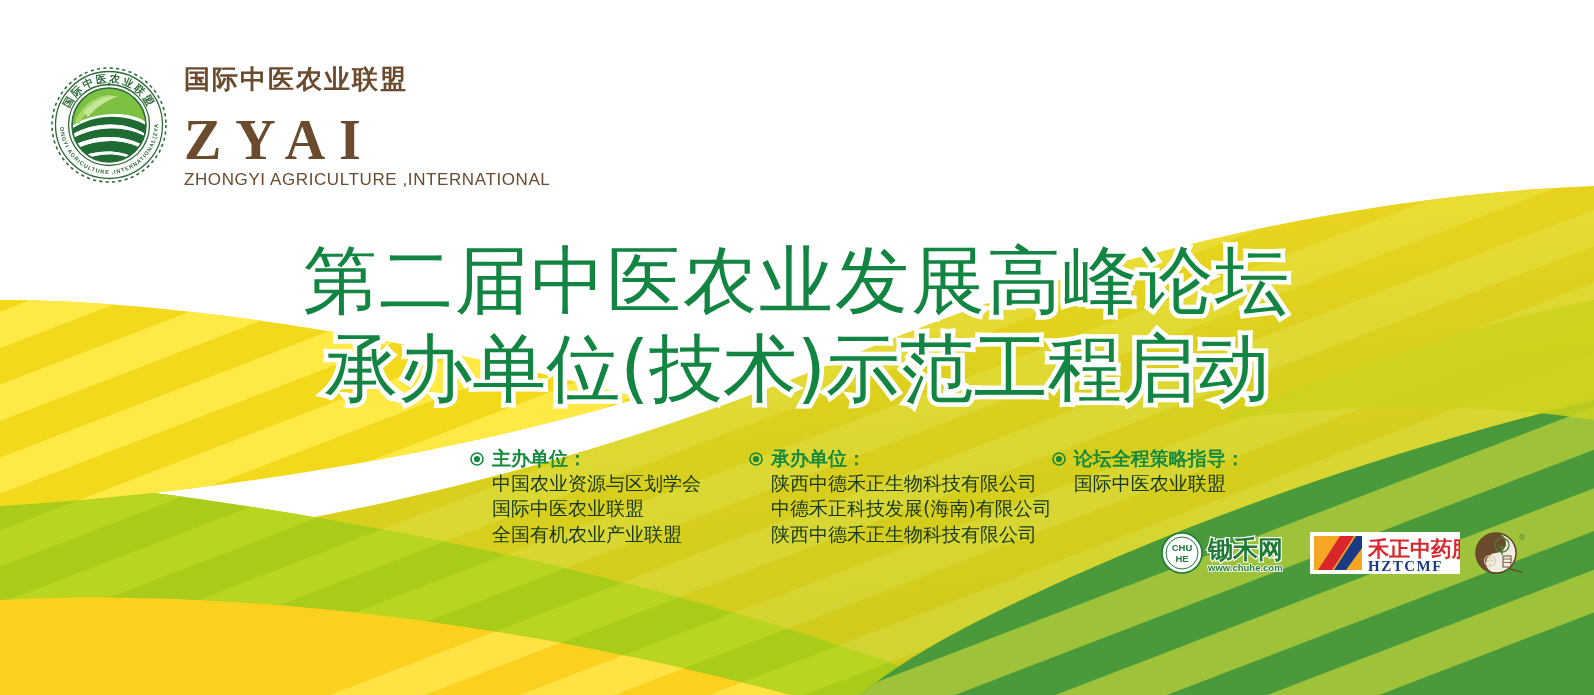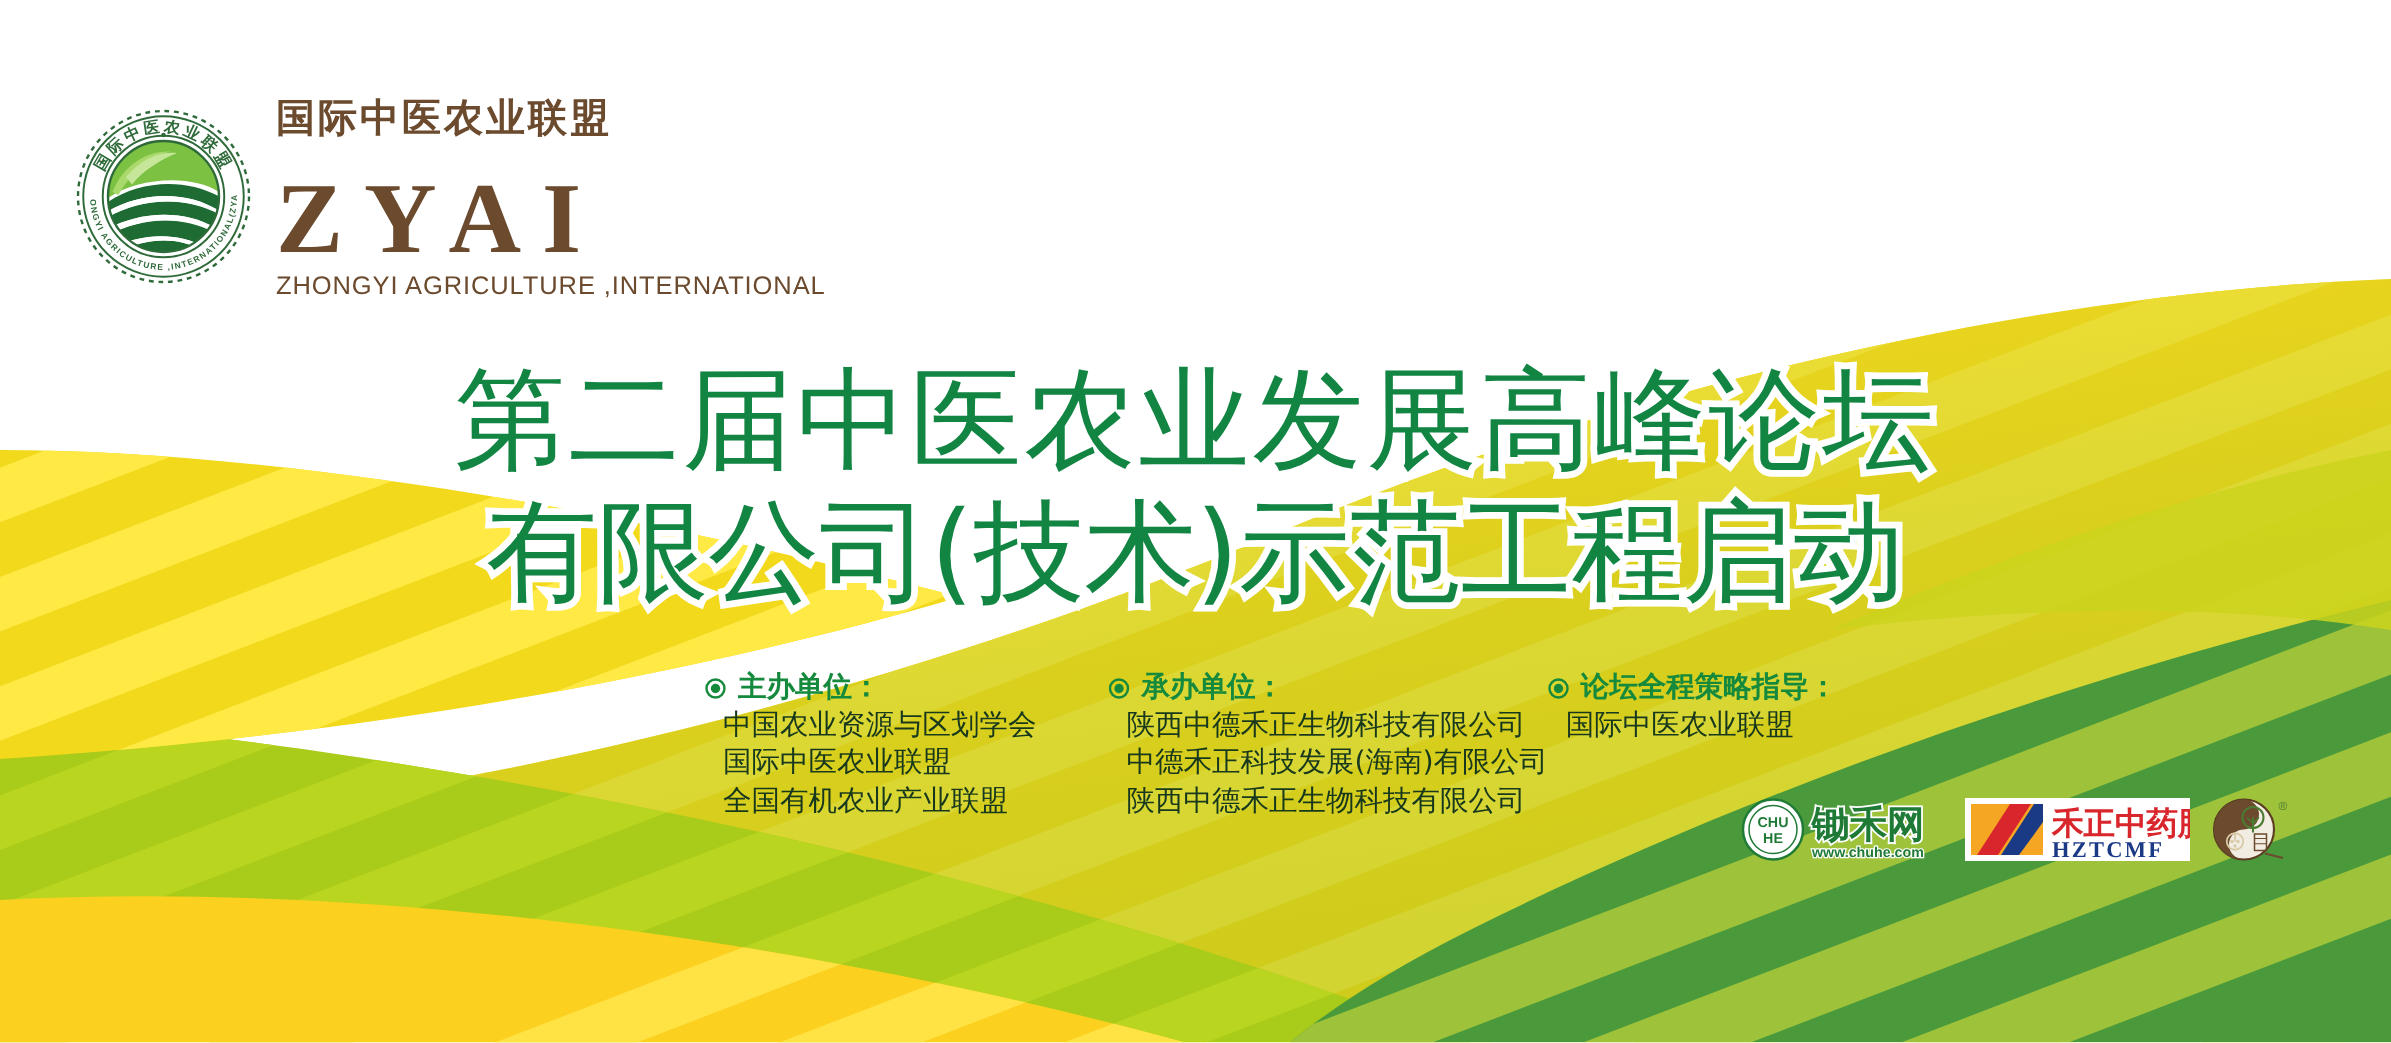--- a/index.html
+++ b/index.html
@@ -21,21 +21,21 @@
     display:flex;align-items:center;gap:14px;
     z-index:6;
   }
   #logo-mark{width:122px;height:122px;flex:0 0 auto;}
   #logo-wordmark{display:flex;flex-direction:column;line-height:1;padding-top:4px;}
   .wm-cn{
     font-size:26px;font-weight:bold;color:#6b4a2d;
     letter-spacing:2px;font-family:"DejaVu Sans",sans-serif;
   }
   .wm-zyai{
-    font-size:67px;font-weight:bold;color:#6b4a2d;
+    font-size:56px;font-weight:bold;color:#6b4a2d;
     letter-spacing:14px;line-height:1.02;margin-top:20px;
     font-family:"Liberation Serif",serif;
   }
   .wm-en{
     font-size:17px;color:#6b4a2d;letter-spacing:0.6px;
     margin-top:2px;font-family:"Liberation Sans",sans-serif;
   }
 
   
   #title-block{
@@ -65,21 +65,21 @@
   .org-head{
     display:flex;align-items:center;gap:8px;
     font-size:19px;font-weight:bold;color:#168a3c;
     line-height:1.32;white-space:nowrap;
   }
   .bullet{
     width:14px;height:14px;flex:0 0 auto;display:block;
   }
   .org-line{
     font-size:19px;color:#17381c;font-weight:500;
-    line-height:1.33;white-space:nowrap;margin-left:12px;
+    line-height:1.33;white-space:nowrap;margin-left:22px;
   }
 
   
   #sponsors{
     position:absolute;left:1158px;top:528px;z-index:6;
     display:flex;align-items:center;gap:12px;
   }
   .sponsor{display:block;}
 </style>
 </head>
@@ -307,21 +307,21 @@
 
     <div id="logo-wordmark">
       <div class="wm-cn">国际中医农业联盟</div>
       <div class="wm-zyai">ZYAI</div>
       <div class="wm-en">ZHONGYI  AGRICULTURE  ,INTERNATIONAL</div>
     </div>
   </div>
 
   <div id="title-block">
     <div class="title-line l1">第二届中医农业发展高峰论坛</div>
-    <div class="title-line l2">有限公司(技术)示范工程启动</div>
+    <div class="title-line l2">承办单位(技术)示范工程启动</div>
   </div>
 
   <div id="orgs">
 
     <div class="org-col">
 
       <div class="org-group">
         <div class="org-head">
           <svg class="bullet" viewBox="0 0 14 14">
             <circle cx="7" cy="7" r="6" fill="none" stroke="#168a3c" stroke-width="1.6"></circle>

